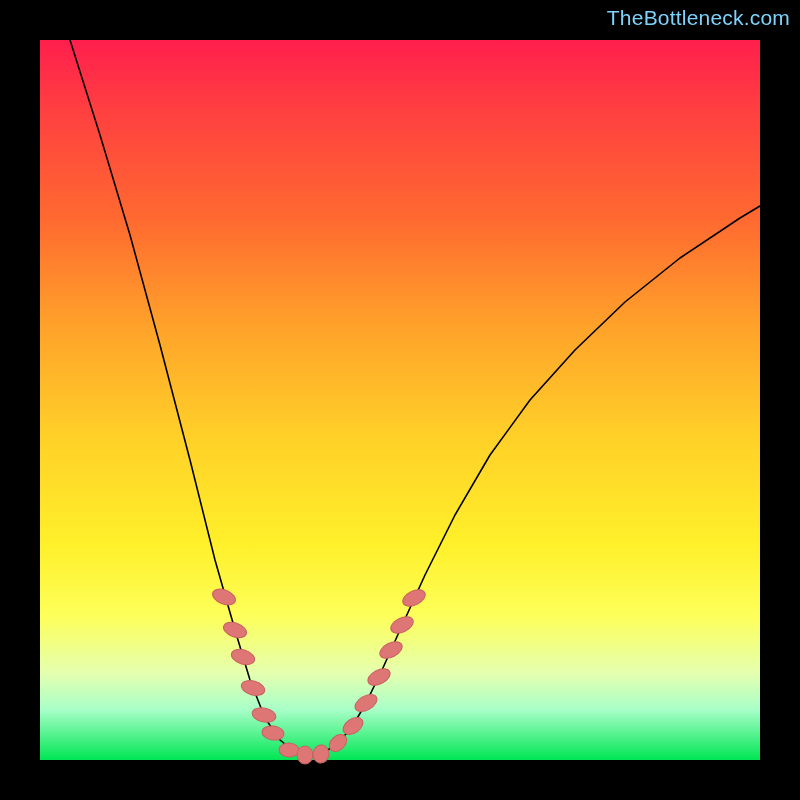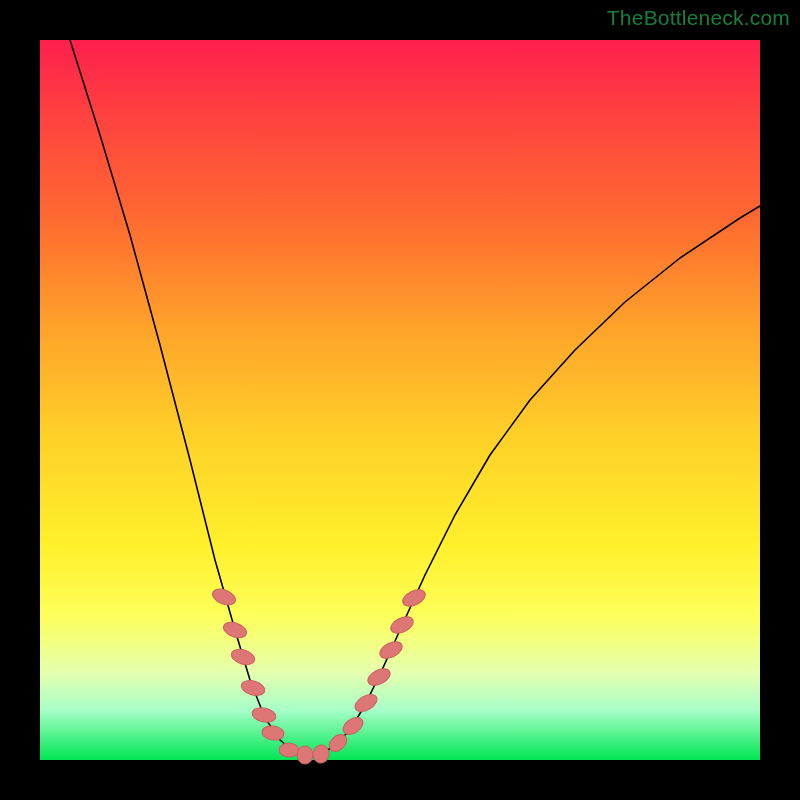--- a/index.html
+++ b/index.html
@@ -28,21 +28,21 @@
       #fdff5a 80%,
       #e4ffb0 88%,
       #a8ffc8 93%,
       #00e654 100%
     );
   }
   .watermark {
     position: absolute;
     top: 6px;
     right: 10px;
-    color: #15803d;
+    color: #7dd3fc;
     font-size: 21px;
     font-weight: 500;
     letter-spacing: 0.2px;
     user-select: none;
   }
   svg.plot {
     position: absolute;
     left: 40px;
     top: 40px;
     width: 720px;

